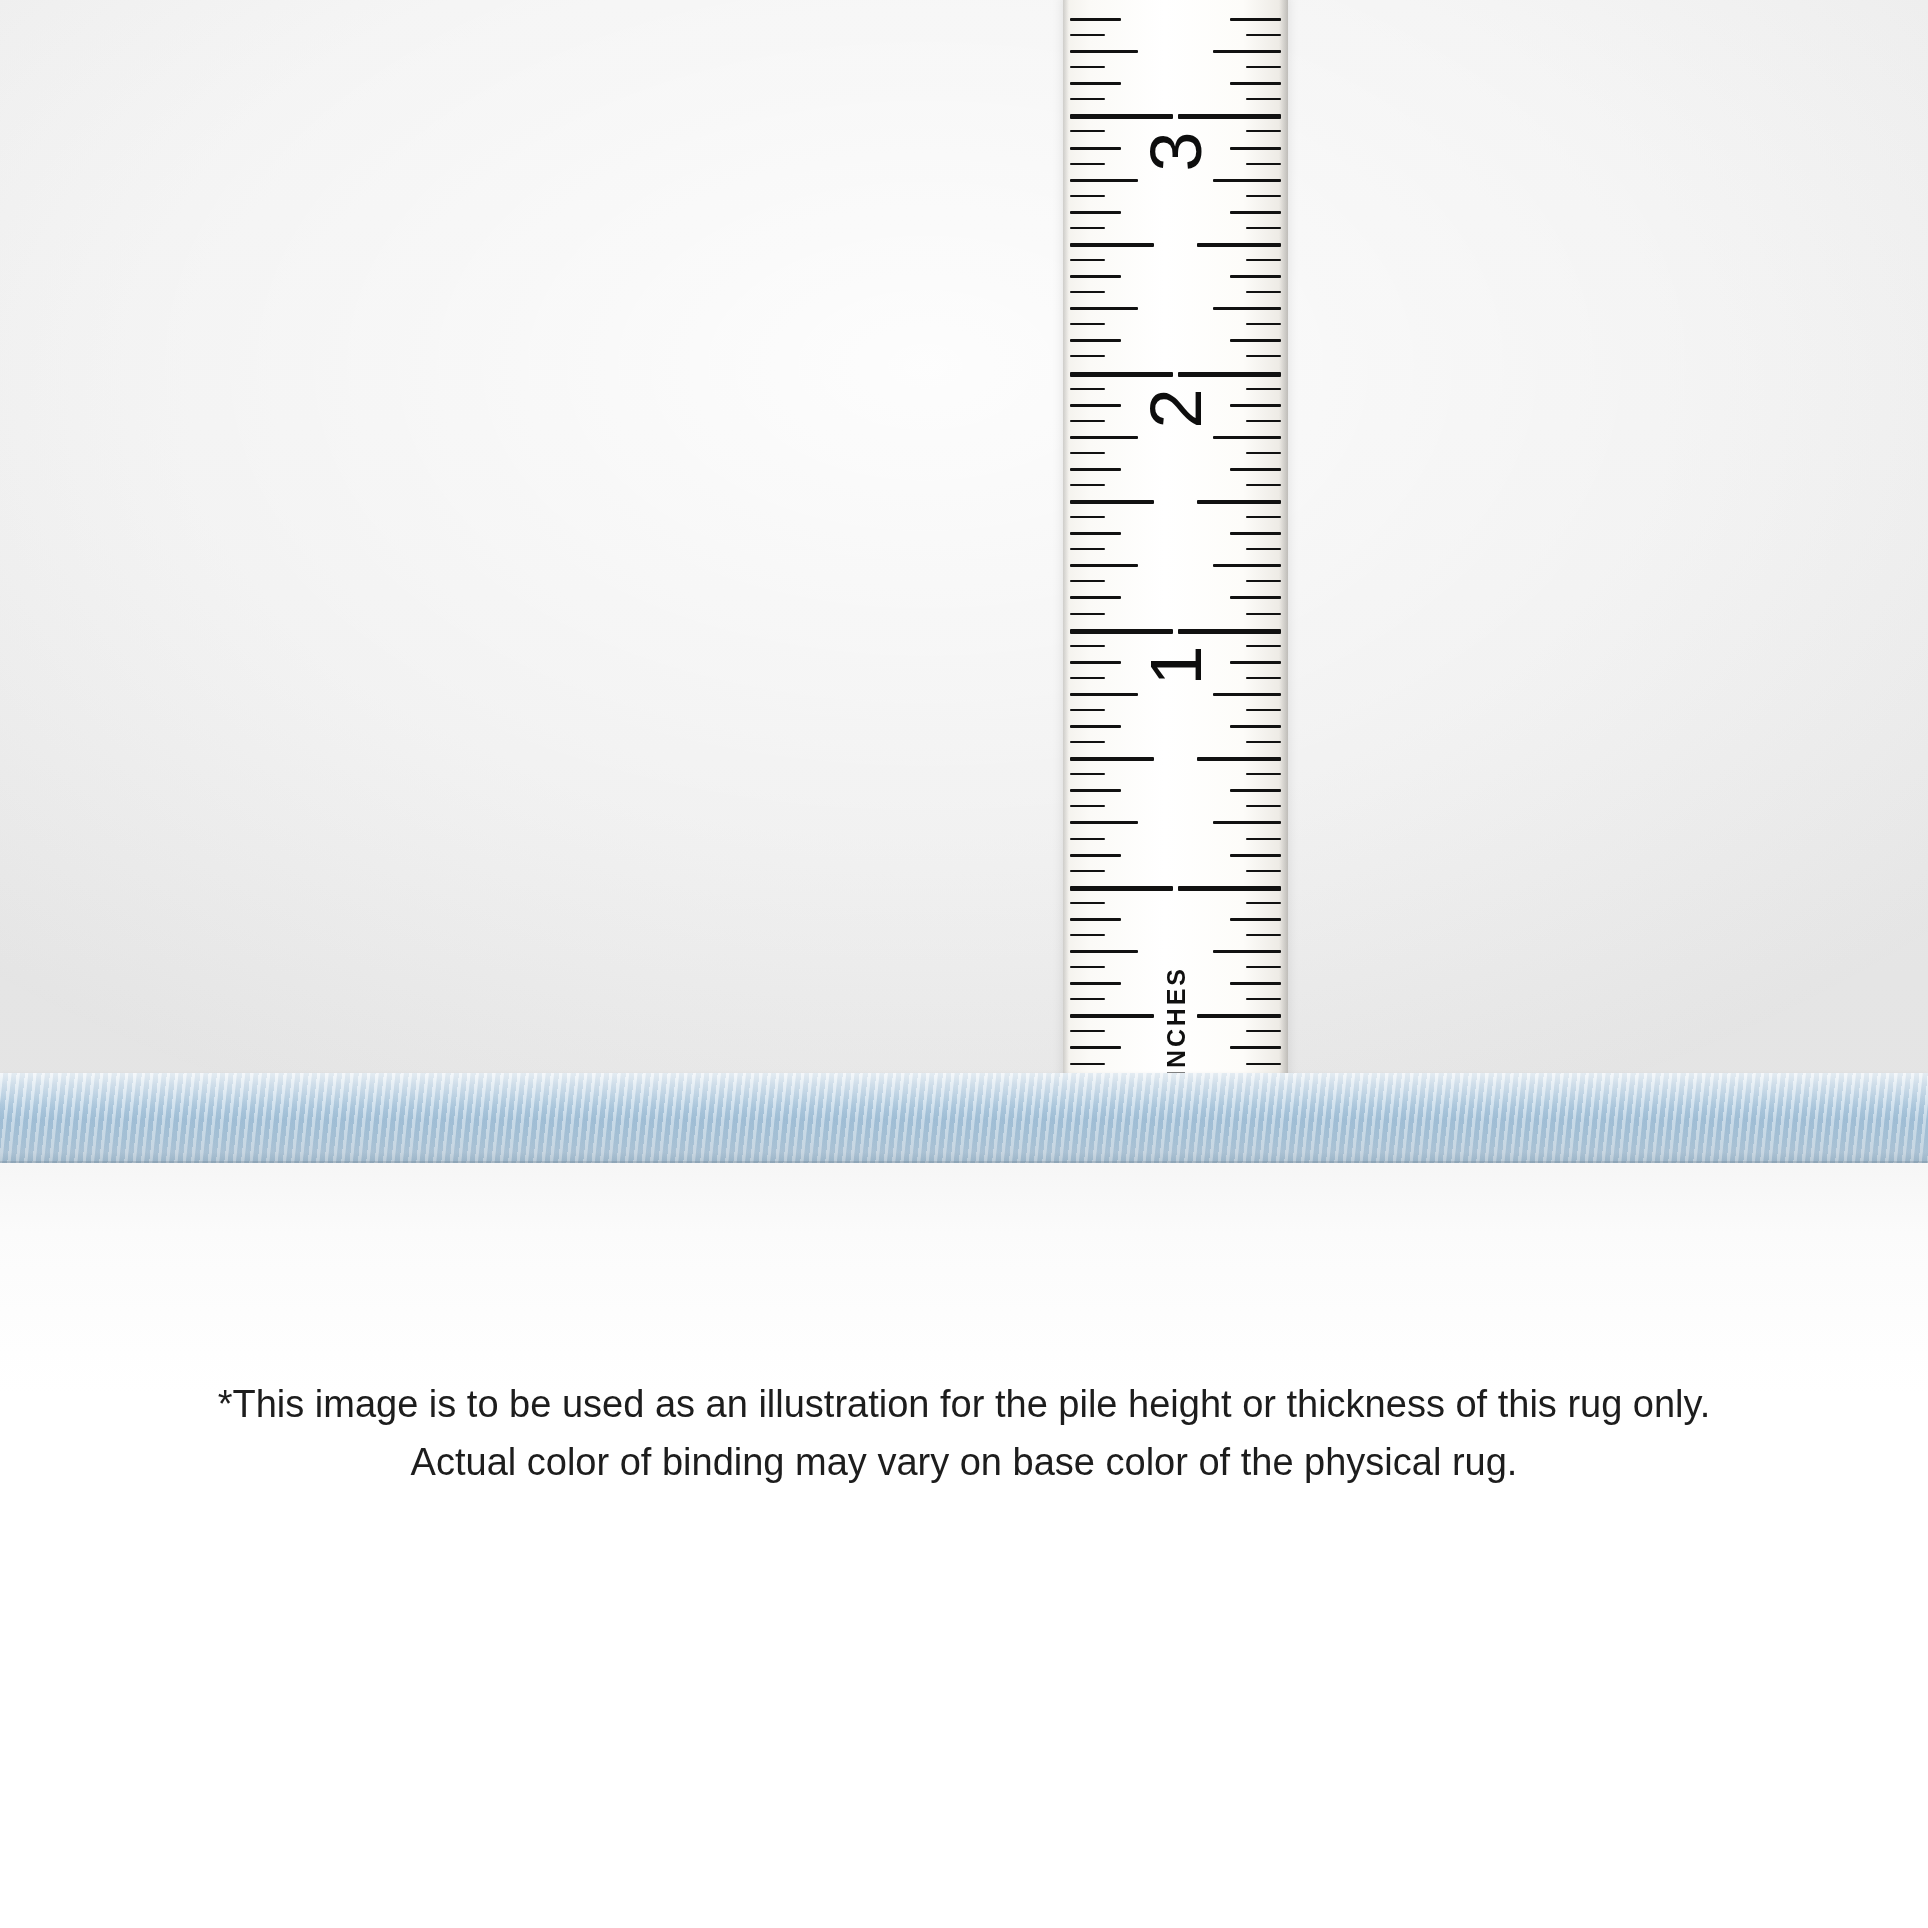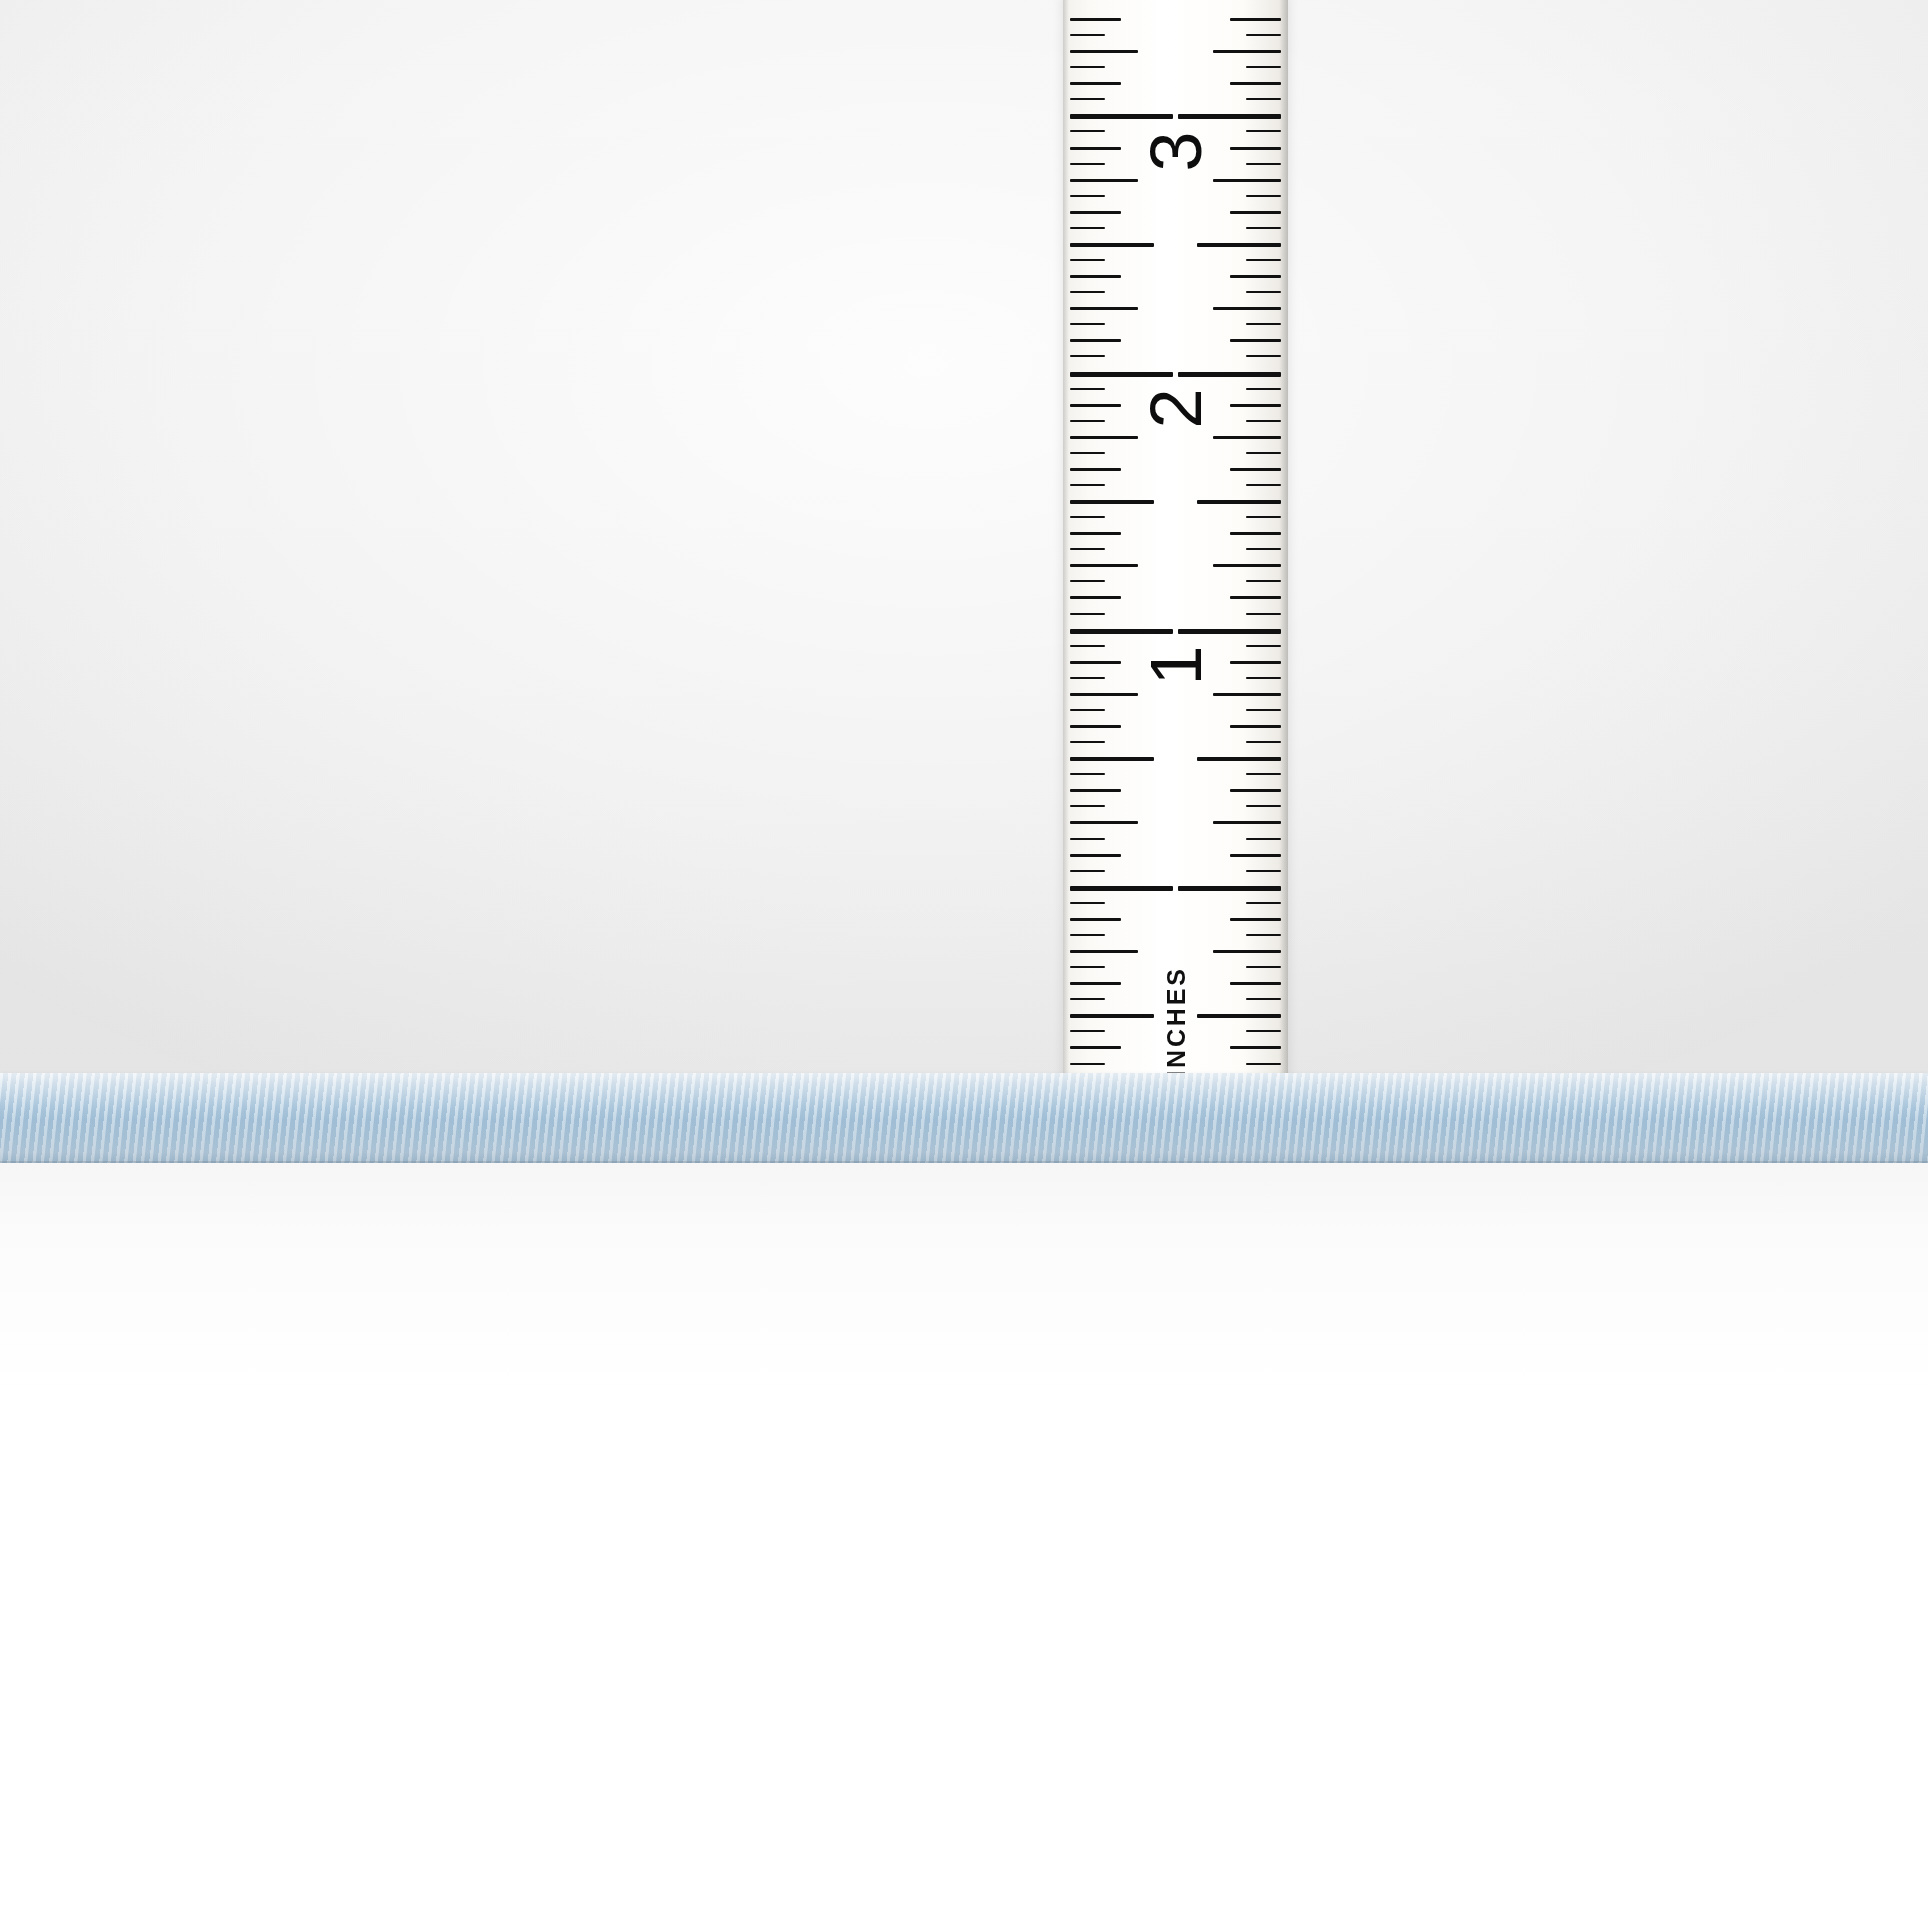--- a/index.html
+++ b/index.html
@@ -360,15 +360,19 @@
       <div class="ruler-tip"></div>
       <div class="ruler-tip-shade"></div>
     </div>
 
     <div class="rug-binding"></div>
   </div>
 
   <div class="rug-shadow"></div>
   <div class="table-surface"></div>
 
+  <div class="caption">
+    <span class="caption-line">*This image is to be used as an illustration for the pile height or thickness of this rug only.</span>
+    <span class="caption-line">Actual color of binding may vary on base color of the physical rug.</span>
+  </div>
 
 </div>
 
 
 </body></html>

